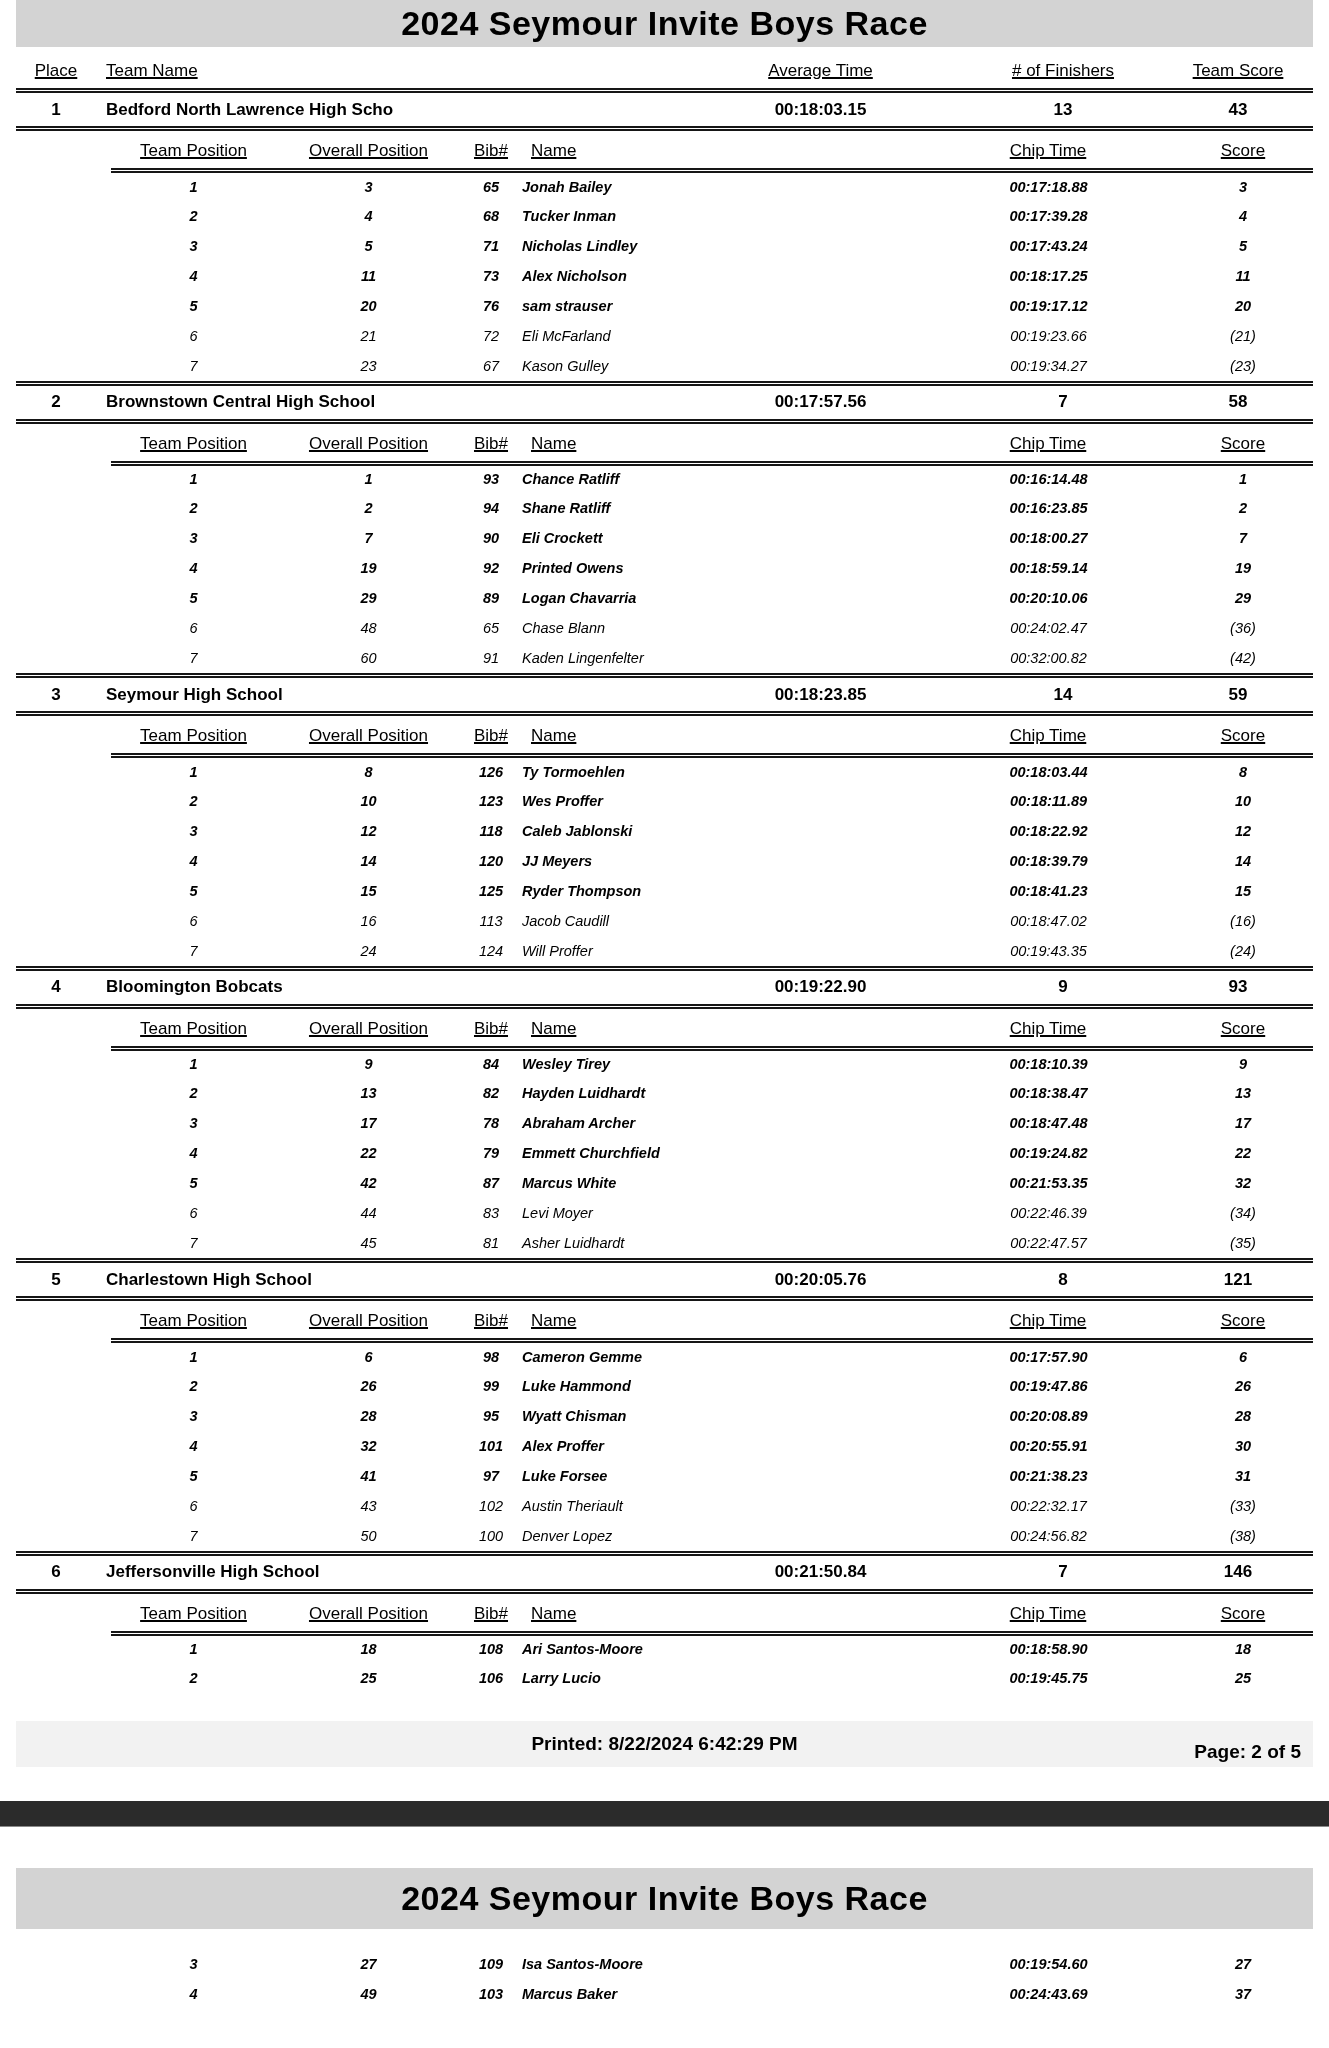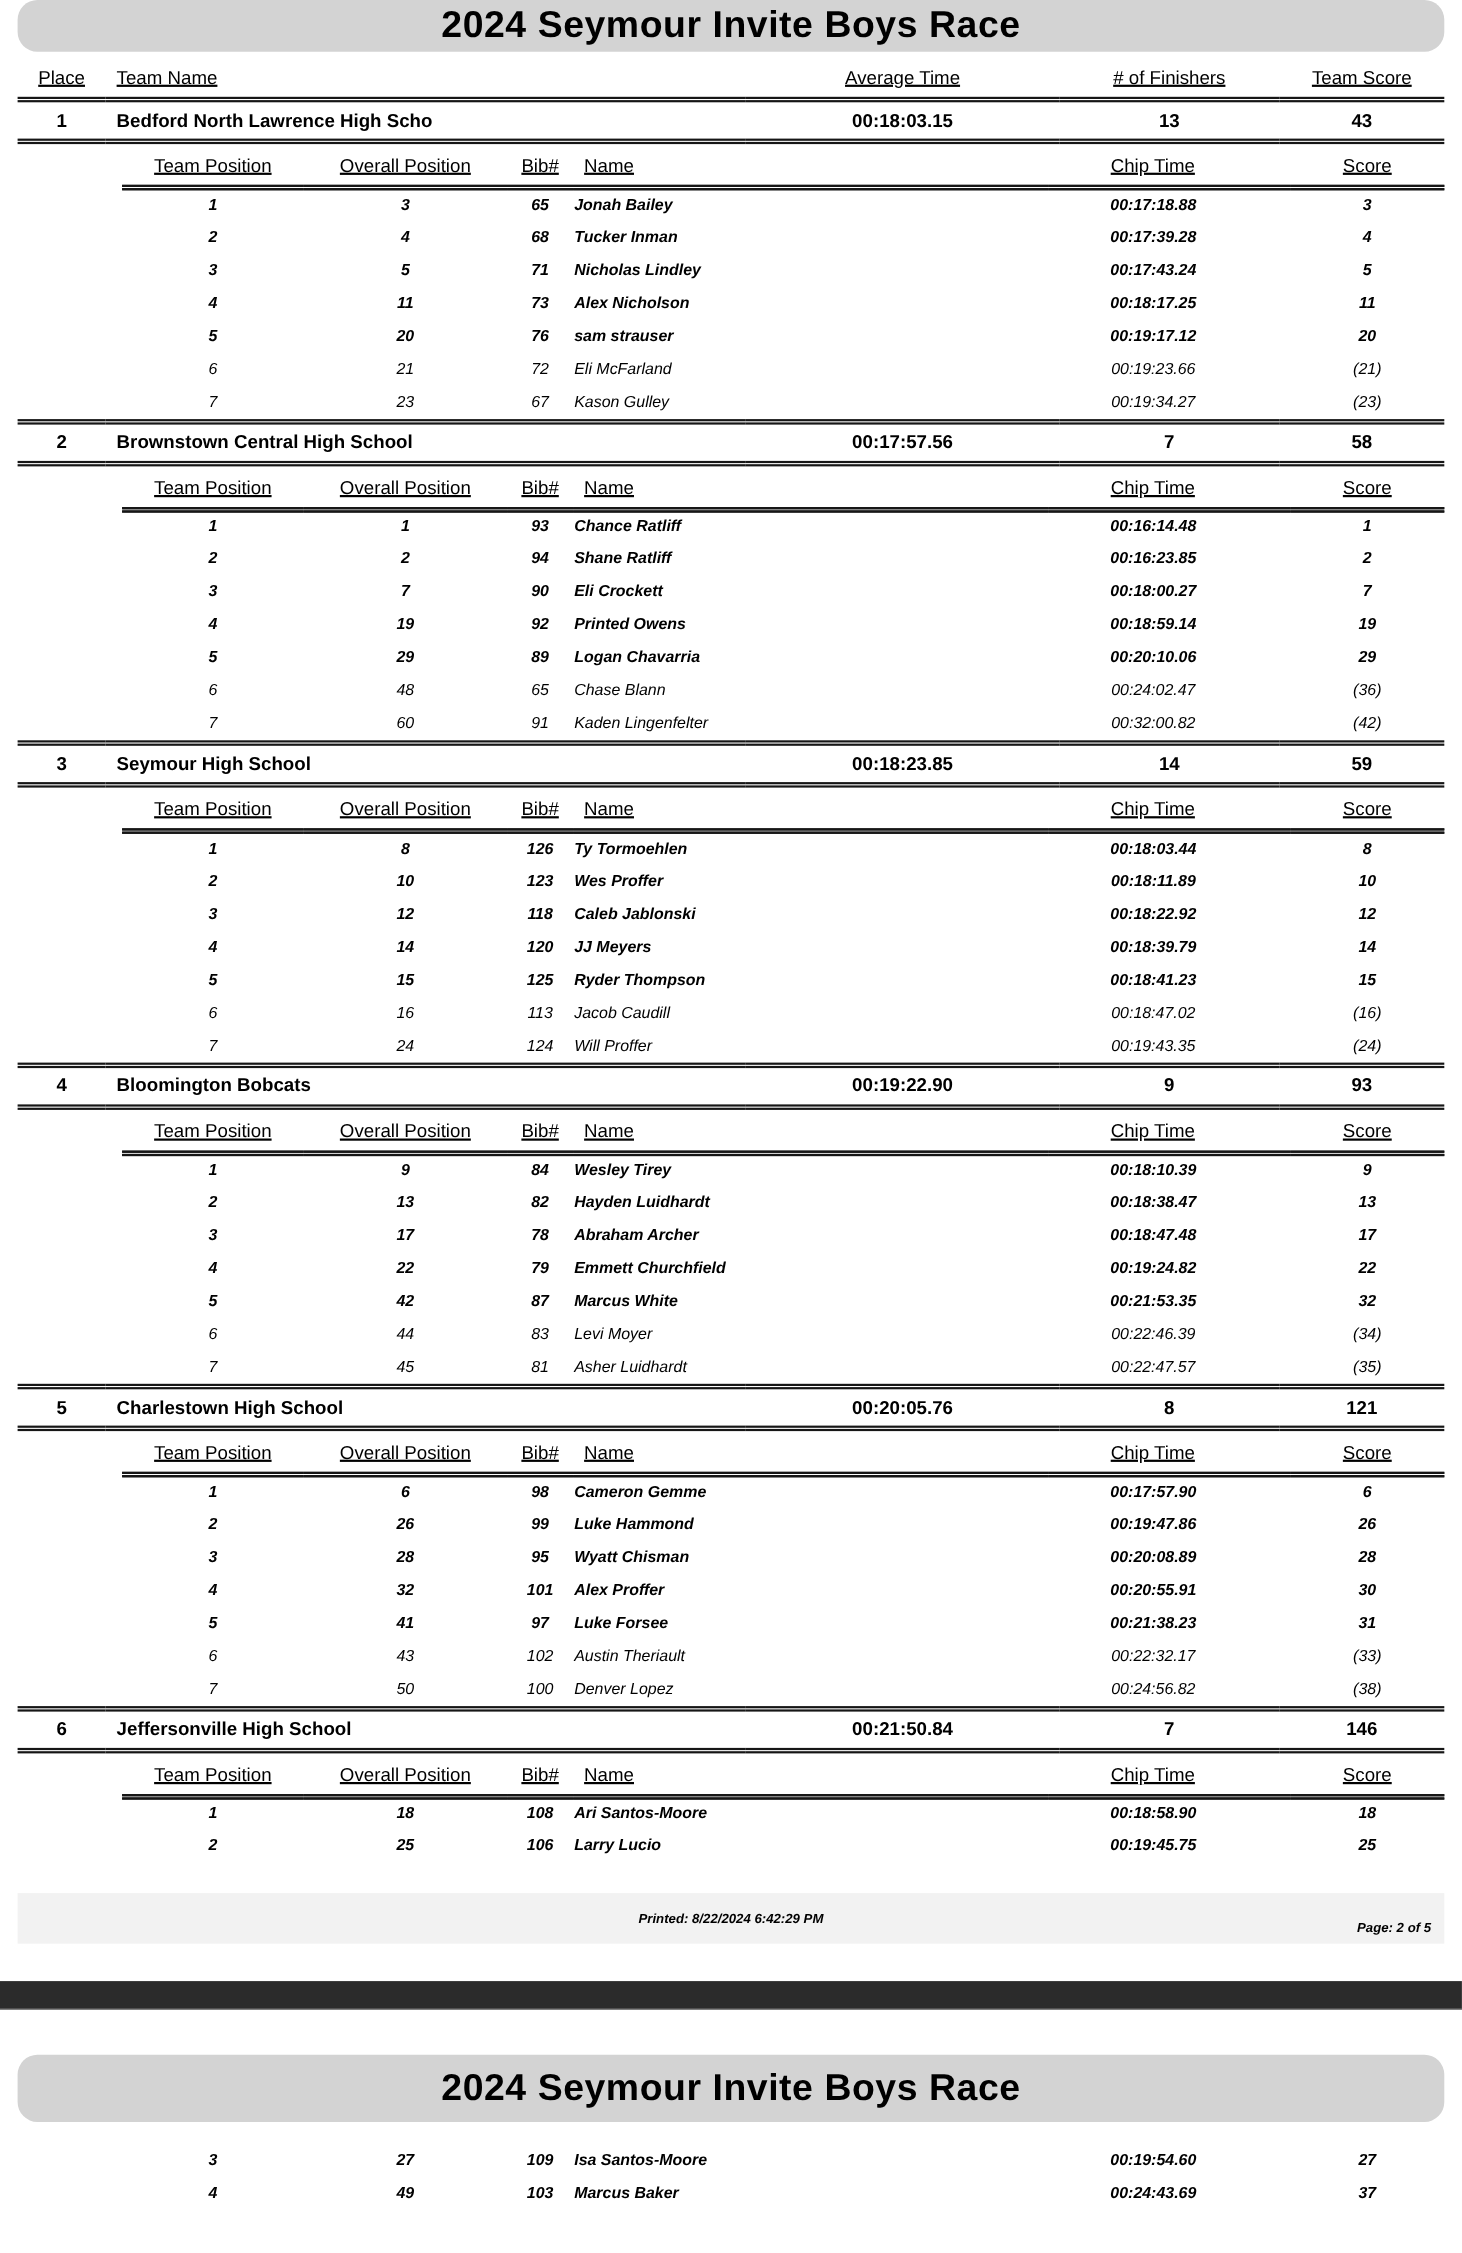--- a/index.html
+++ b/index.html
@@ -13,21 +13,21 @@
   body{
     width:1329px;
     background:#ffffff;
     font-family:"Liberation Sans", sans-serif;
     color:#000;
   }
   .page{padding:0 16px;}
   .title-band{
     background:var(--title-band);
     height:47px;
-    display:flex;align-items:center;justify-content:center;border-radius:18px;
+    display:flex;align-items:center;justify-content:center;
   }
   .page2 .title-band{height:61px;}
   .title-band h1{
     margin:0;
     font-size:34px;
     font-weight:bold;
     letter-spacing:0.5px;
   }
   .section-band{
     background:var(--band);
@@ -88,21 +88,21 @@
   .sub-table td.chip{padding-right:30px;margin-top:12px;}
   .sub-table th.chip{padding-right:30px;}
   tr.scoring td{font-weight:bold;}
   tr.nonscoring td{font-weight:normal;}
   .footer-band{
     background:var(--band);
     height:46px;
     margin-top:28px;
     position:relative;
     display:flex;align-items:center;justify-content:center;
-    font-size:12px;font-weight:bold;font-style:italic;
+    font-size:19px;font-weight:bold;
   }
   .footer-band .pagenum{
     position:absolute;right:12px;top:16px;bottom:0;
     display:flex;align-items:center;
   }
   .page-separator{
     height:26px;
     background:var(--separator);
     margin-top:34px;
     margin-bottom:41px;

